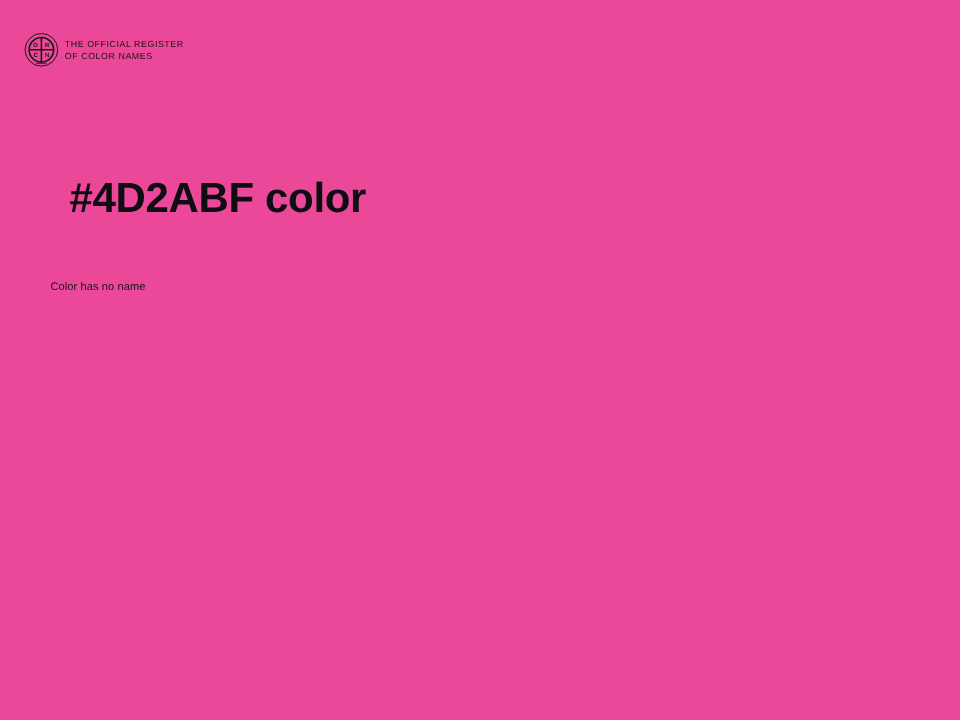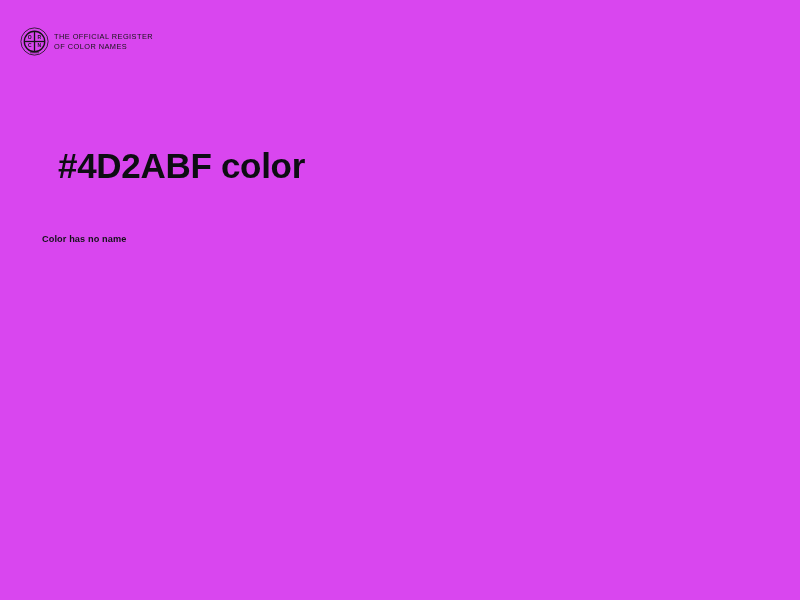--- a/index.html
+++ b/index.html
@@ -68,40 +68,40 @@
     font-size: 35px;
     line-height: 48px;
     letter-spacing: -0.3px;
     color: #0d0d12;
     white-space: nowrap;
   }
   .color-subtitle {
     margin: 0;
     padding-top: 27px;
     font-family: "Liberation Sans", sans-serif;
-    font-weight: bold;
+    font-weight: normal;
     font-size: 9.2px;
     line-height: 13px;
     letter-spacing: 0.1px;
     color: #131318;
     white-space: nowrap;
   }
   .swatch-fill {
     position: absolute;
     left: 0;
     top: 0;
     width: 800px;
     height: 600px;
     z-index: -1;
   }
 </style>
 </head>
 <body style="background: rgb(77, 42, 191);">
 
-<div class="page" style="background: #d946ef;">
+<div class="page" style="background: #ec4899;">
 
   <div class="swatch-fill"></div>
 
   <div class="brand">
     <span class="brand-mark">
       <svg viewBox="0 0 58 58" width="29" height="29" aria-hidden="true">
         <circle cx="29" cy="29" r="27.2" fill="none" stroke="#141414" stroke-width="1.6"></circle>
         <circle cx="29" cy="29" r="20.5" fill="none" stroke="#141414" stroke-width="2.6"></circle>
         <path d="M29 8.5 L29 49.5" stroke="#141414" stroke-width="2.6"></path>
         <path d="M8.5 29 L49.5 29" stroke="#141414" stroke-width="2.6"></path>

